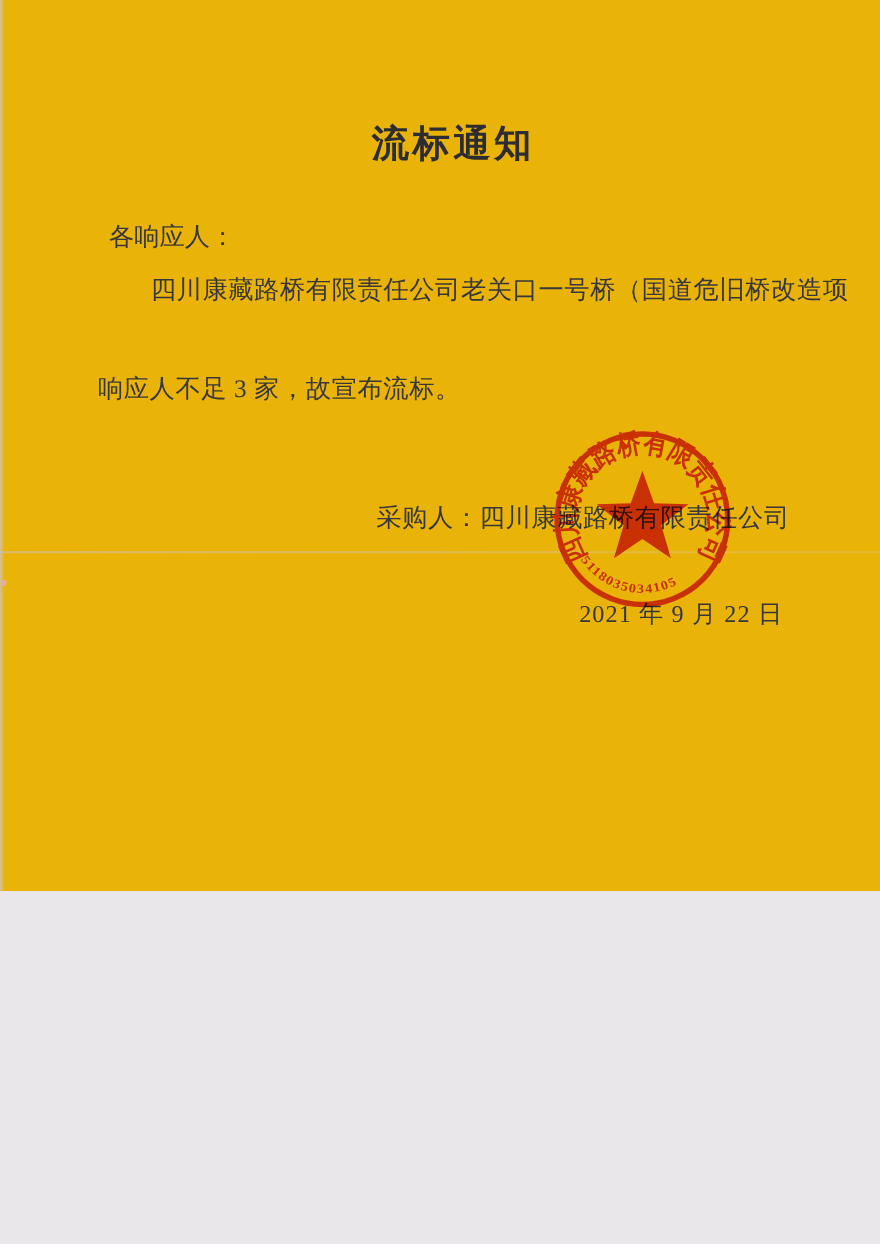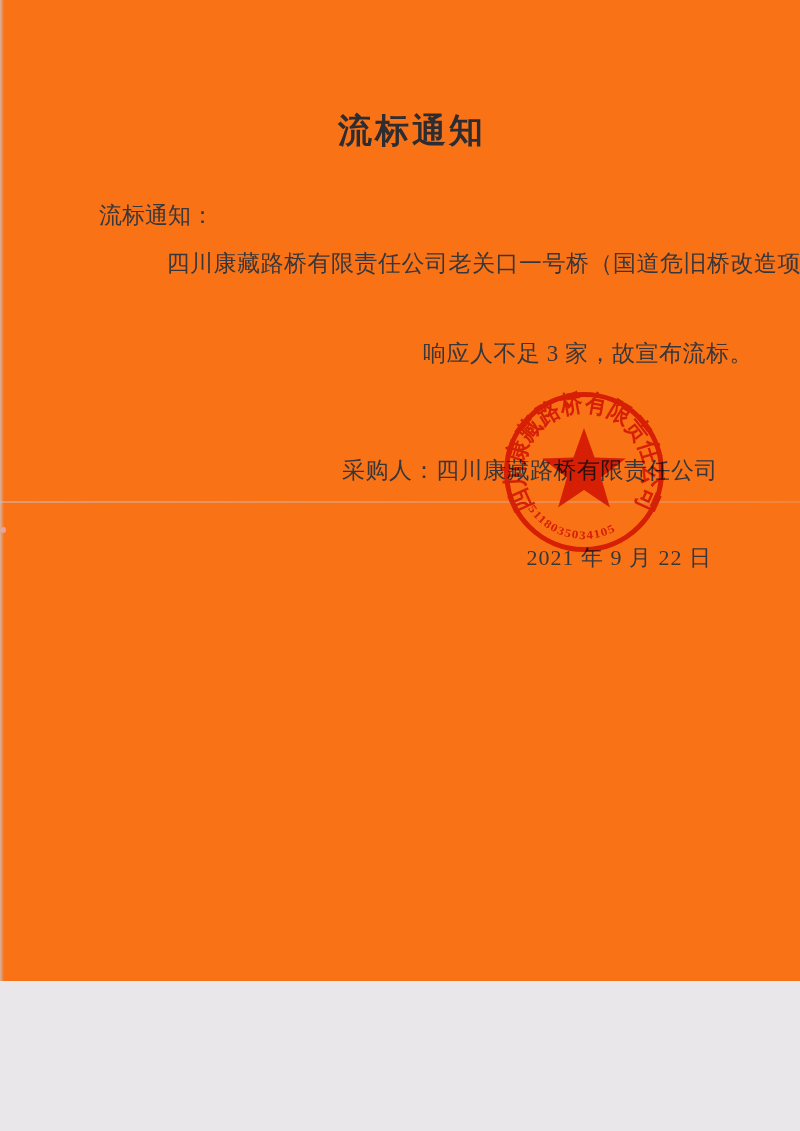--- a/index.html
+++ b/index.html
@@ -2,23 +2,23 @@
 <html><head>
 <meta charset="utf-8">
 <style>
   html,body{margin:0;padding:0;}
   body{
     background:#e9e7ea;
     font-family:"Liberation Serif","DejaVu Serif",serif;
   }
   .page{
     position:relative;
-    width:800px;height:981px;
+    width:800px;height:810px;
     margin:0 auto;
-    background:#f97316;
+    background:#eab308;
     overflow:hidden;
     color:#37373b;
   }
   
   .scan-edge-left{
     position:absolute;left:0;top:0;width:4px;height:100%;
     background:linear-gradient(to right,#cbc8cd,rgba(243,241,244,0));
     opacity:.75;
   }
   .scan-crease{
@@ -36,25 +36,24 @@
     transform:translateX(12px);
     font-size:34px;font-weight:bold;
     letter-spacing:3px;
     color:#2d2d31;
   }
   .salutation{
     position:absolute;left:99px;top:200px;
     font-size:23px;
   }
   .body-line{
-    position:absolute;left:113px;width:640px;
+    position:absolute;left:89px;width:640px;
     font-size:23px;line-height:34px;
     letter-spacing:.5px;
     white-space:nowrap;
-    text-align:right;
   }
   .body-line.l1{top:247px;padding-left:48px;}
   .body-line.l2{top:292px;}
   .body-line.l3{top:337px;}
   .purchaser-line{
     position:absolute;right:82px;top:455px;
     font-size:23px;letter-spacing:.5px;
     white-space:nowrap;
   }
   .date-line{
@@ -76,21 +75,21 @@
 <body>
 
 <div class="page">
 
   <div class="scan-edge-left"></div>
   <div class="scan-crease"></div>
   <div class="scan-speck"></div>
 
   <div class="doc-title">流标通知</div>
 
-  <div class="salutation">流标通知：</div>
+  <div class="salutation">各响应人：</div>
 
   <div class="body-line l1">四川康藏路桥有限责任公司老关口一号桥（国道危旧桥改造项</div>
   <div class="body-line l3">响应人不足 3 家，故宣布流标。</div>
 
   <div class="purchaser-line">采购人：四川康藏路桥有限责任公司</div>
 
   <div class="date-line">2021 年 9 月 22 日</div>
 
   <svg class="seal" viewBox="0 0 200 200" aria-hidden="true">
     <defs>

